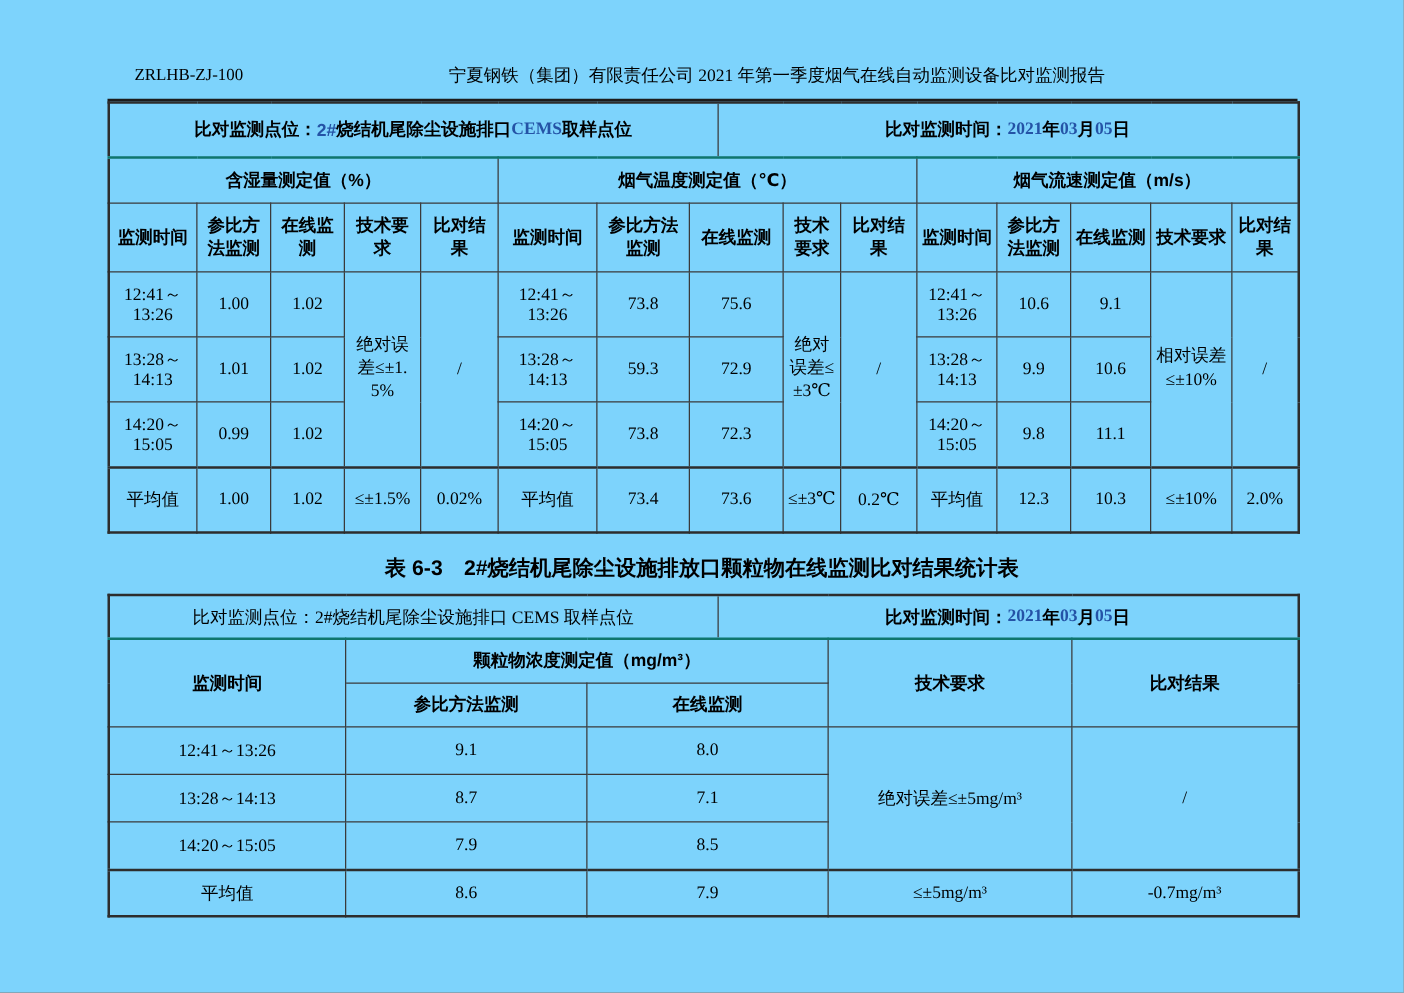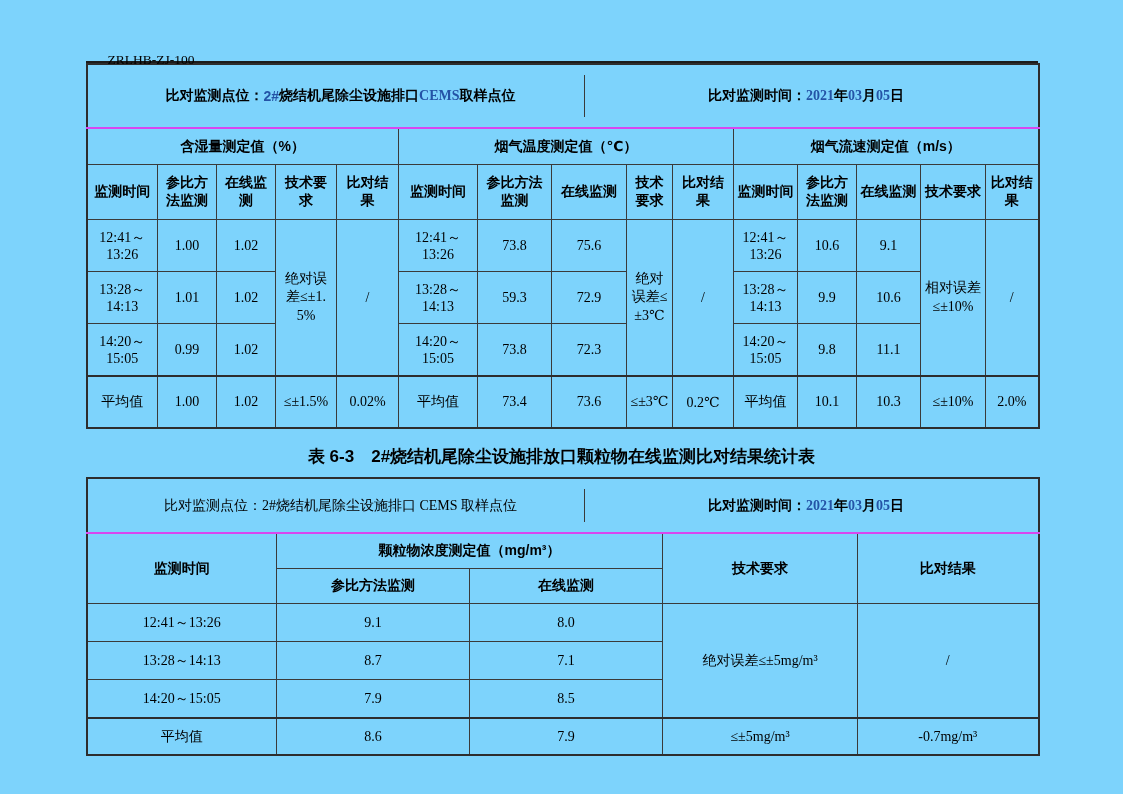--- a/index.html
+++ b/index.html
@@ -16,21 +16,21 @@
   .tt62{margin-top:10px;margin-bottom:8px;}
   .tt63{margin-top:16px;margin-bottom:9px;}
   
   table{border-collapse:collapse;table-layout:fixed;width:952px;border:2px solid #2d2d2d;}
   td{border:1px solid #3a3a3a;text-align:center;vertical-align:middle;
      font-size:14px;padding:1px 3px;overflow:hidden;}
   .hd{font-family:"Liberation Sans","DejaVu Sans",sans-serif;font-weight:bold;}
   .serif{font-family:"Liberation Serif","DejaVu Serif",serif;}
   .blu{color:#2453A6;}
   
-  .meta-td{padding:10px;border-bottom:2px solid #d946ef;}
+  .meta-td{padding:0;border-bottom:2px solid #0f766e;}
   .meta-flex{display:flex;width:100%;}
   .meta-half{display:flex;align-items:center;justify-content:center;}
   .m-left{width:486px;}
   .m-right{flex:1;border-left:1px solid #3a3a3a;}
   .h42 .meta-half{height:42px;}
   .h33 .meta-half{height:33px;text-align:right;}
   
   .r-sec td{height:33px;}
   .r-colh td{height:52px;}
   .r-data62 td{height:49px;}
@@ -43,20 +43,21 @@
   .tk{word-break:break-all;line-height:1.3;}
 </style>
 </head>
 <body>
 
 <div class="page">
   <div class="content">
 
     <div class="hdr">
       <span class="doc-code">ZRLHB-ZJ-100</span>
+      <div class="hdr-title">宁夏钢铁（集团）有限责任公司 2021 年第一季度烟气在线自动监测设备比对监测报告</div>
     </div>
 
 
     <table>
       <colgroup>
         <col style="width:71px">
           <col style="width:59px">
           <col style="width:59px">
           <col style="width:61px">
           <col style="width:62px">
@@ -169,21 +170,21 @@
         <td>1.00</td>
         <td>1.02</td>
         <td class="tk">≤±1.5%</td>
         <td>0.02%</td>
         <td>平均值</td>
         <td>73.4</td>
         <td>73.6</td>
         <td class="tk">≤±3℃</td>
         <td>0.2℃</td>
         <td>平均值</td>
-        <td>10.1</td>
+        <td>12.3</td>
         <td>10.3</td>
         <td class="tk">≤±10%</td>
         <td>2.0%</td>
       </tr>
     </tbody>
       </table>
 
     <div class="tbl-title tt63">表 6-3　2#烧结机尾除尘设施排放口颗粒物在线监测比对结果统计表</div>
 
     <table>

